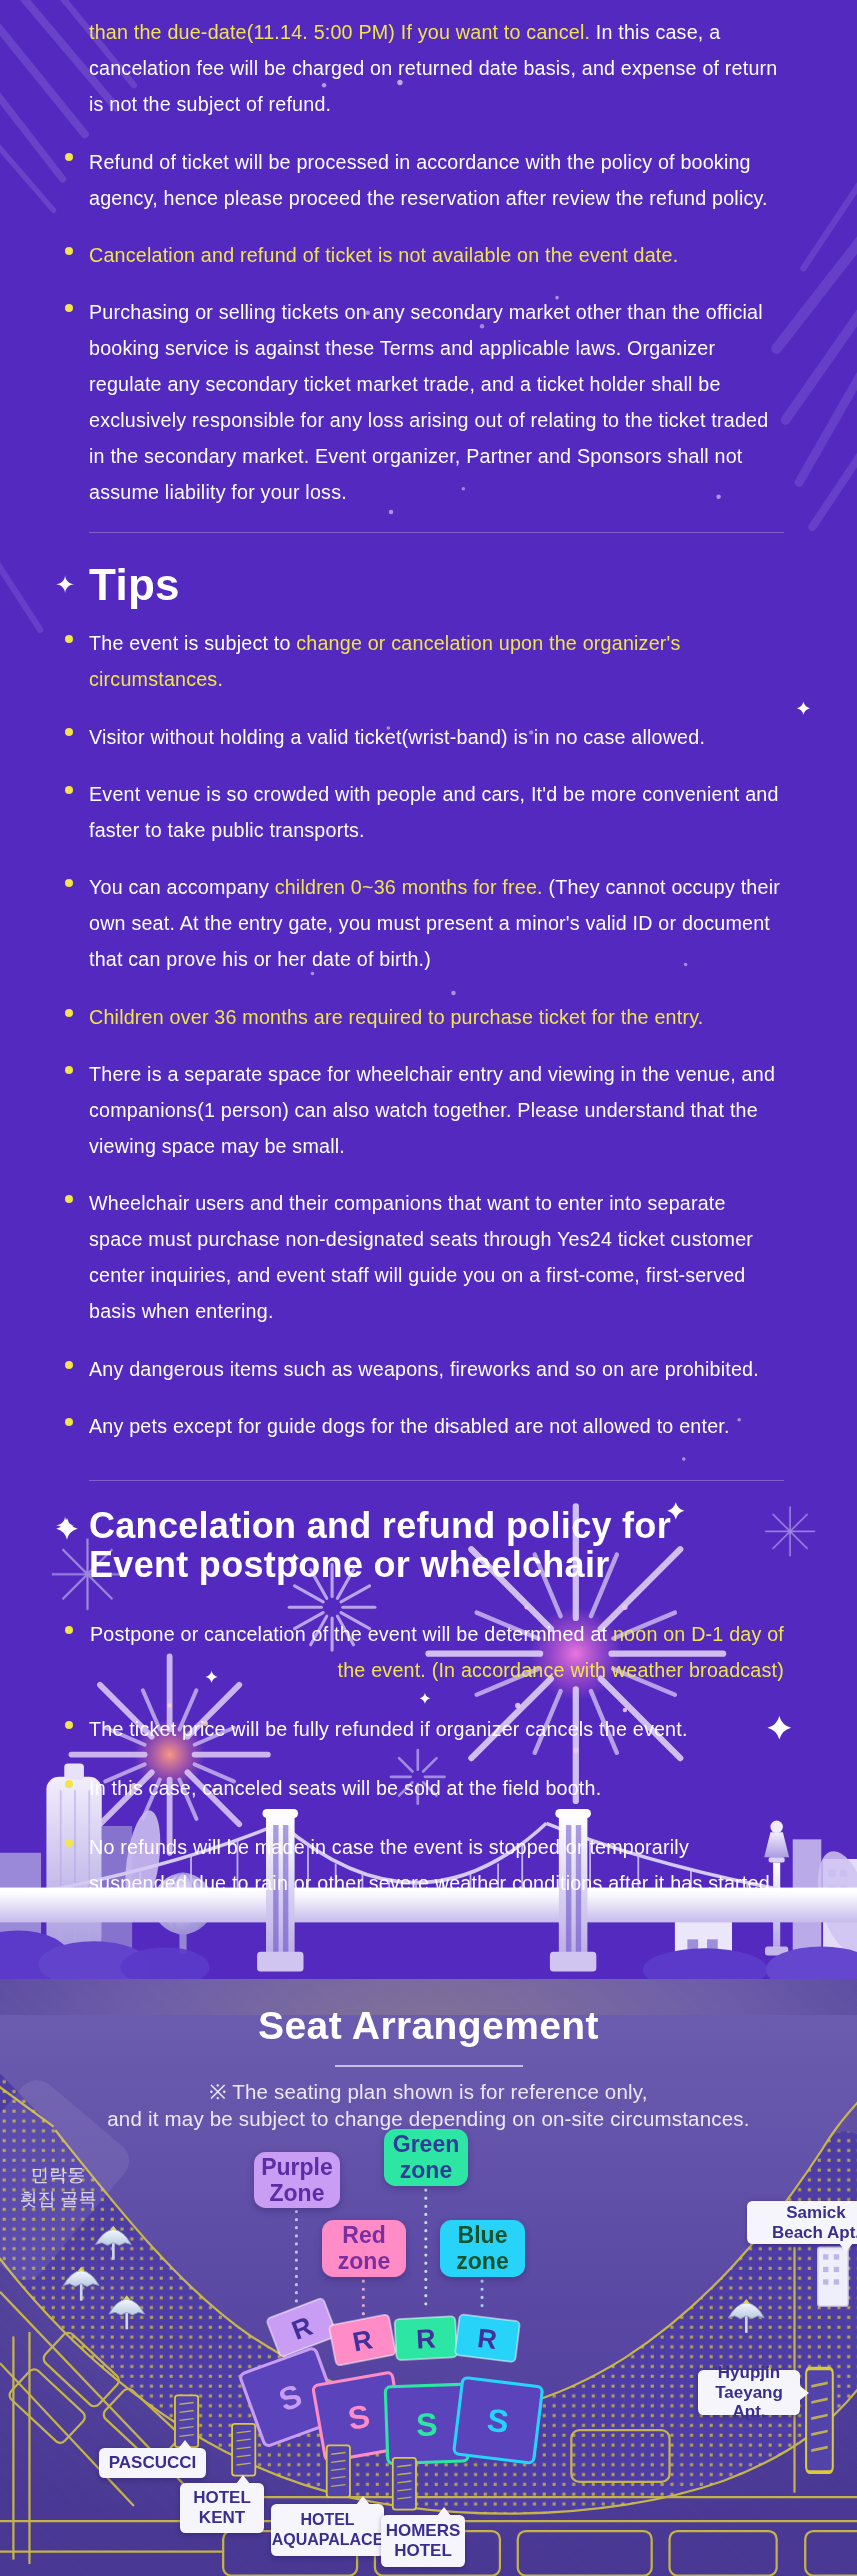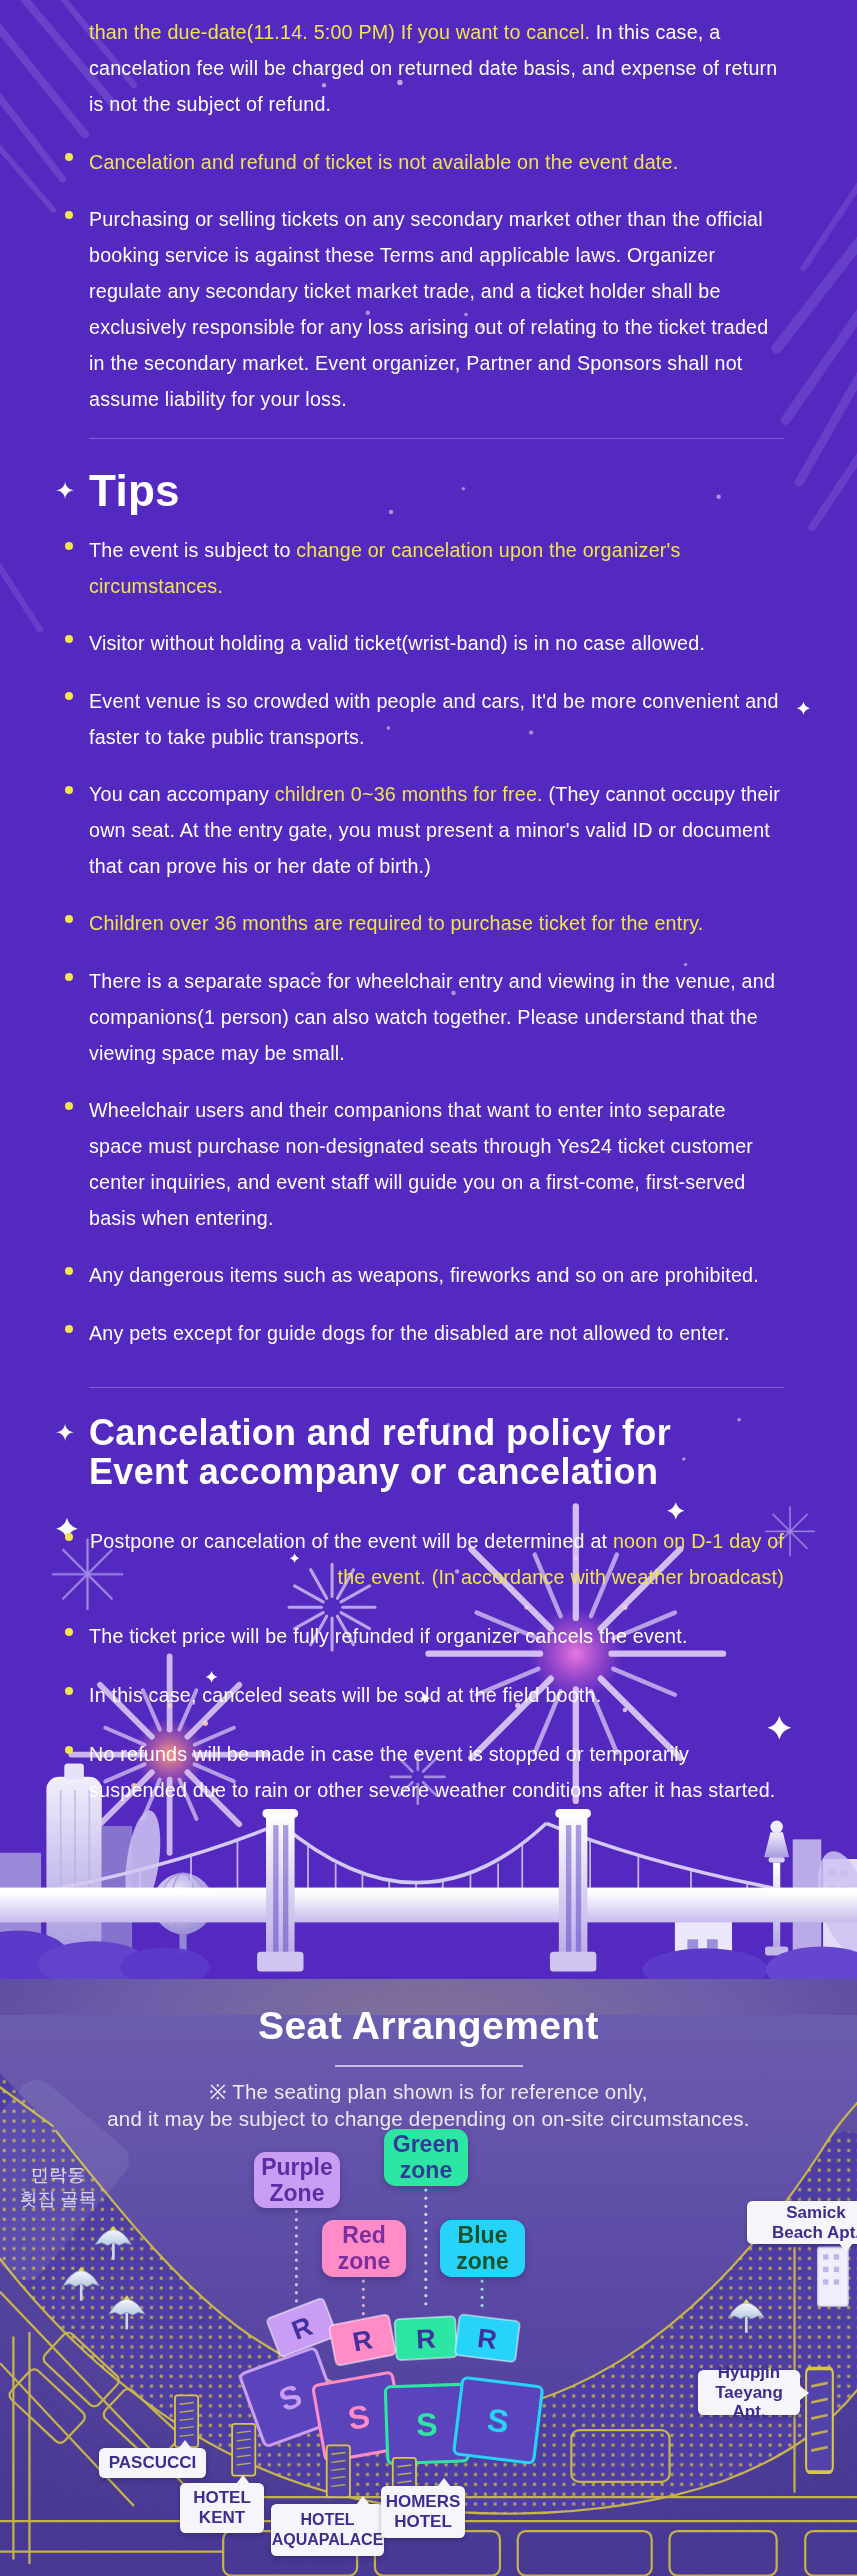--- a/index.html
+++ b/index.html
@@ -70,21 +70,21 @@
     box-shadow:0 1.8px 5.4px rgba(20,10,60,.3);}
   .lbl .tail{position:absolute;width:0;height:0;}
   .tail-up{top:-8px;right:14.3px;border-left:7.1px solid transparent;border-right:7.1px solid transparent;border-bottom:9px solid #f7f5fc;}
   .tail-down{bottom:-8px;right:12.5px;border-left:7.1px solid transparent;border-right:7.1px solid transparent;border-top:9px solid #f7f5fc;}
   .tail-right{left:100%;top:16px;border-top:7.1px solid transparent;border-bottom:7.1px solid transparent;border-left:9px solid #f7f5fc;}
   #lbl-samick {left:747px;top:222px;width:98px;height:43px;padding-left:20px;}
   #lbl-hyupjin{left:698px;top:391px;width:102px;height:45px;}
   #lbl-pascucci{left:99px;top:469px;width:107px;height:30px;}
   #lbl-kent   {left:180px;top:504px;width:84px;height:50px;}
   #lbl-aqua   {left:271px;top:525px;width:113px;height:52px;font-size:16px;}
-  #lbl-homers {left:381px;top:507px;width:84px;height:52px;}
+  #lbl-homers {left:381px;top:536px;width:84px;height:52px;}
   #street-label{position:absolute;left:9px;top:184px;width:98px;z-index:5;
     color:rgba(240,235,255,.85);font-size:18px;line-height:24px;text-align:center;font-weight:400;}
 </style>
 </head>
 <body>
 
 <svg id="bg-decor" width="857" height="1979" viewBox="0 0 960 2216">
   <defs>
     <radialGradient id="gPink" cx="50%" cy="50%" r="50%">
       <stop offset="0%" stop-color="#f07ae0" stop-opacity=".95"></stop>
@@ -357,20 +357,21 @@
     <ellipse cx="790" cy="2206" rx="70" ry="24" fill="#5b3ac9"></ellipse>
     <ellipse cx="920" cy="2206" rx="62" ry="26" fill="#6546cf"></ellipse>
   </g>
 </svg>
 
 <div id="top-col">
 
   <p class="cont body-txt"><span class="y">than the due-date(11.14. 5:00 PM) If you want to cancel.</span><span class="w"> In this case, a cancelation fee will be charged on returned date basis, and expense of return is not the subject of refund.</span></p>
 
   <ul class="blist body-txt">
+    <li><span class="w">Refund of ticket will be processed in accordance with the policy of booking agency, hence please proceed the reservation after review the refund policy.</span></li>
     <li><span class="y">Cancelation and refund of ticket is not available on the event date.</span></li>
     <li><span class="w">Purchasing or selling tickets on any secondary market other than the official booking service is against these Terms and applicable laws. Organizer regulate any secondary ticket market trade, and a ticket holder shall be exclusively responsible for any loss arising out of relating to the ticket traded in the secondary market. Event organizer, Partner and Sponsors shall not assume liability for your loss.</span></li>
   </ul>
 
   <div class="divider"></div>
 
   <div class="sec-head" id="tips-head">
     <span class="star">✦</span>
     <h2>Tips</h2>
   </div>
@@ -386,21 +387,21 @@
     <li><span class="w">Any dangerous items such as weapons, fireworks and so on are prohibited.</span></li>
     <li><span class="w">Any pets except for guide dogs for the disabled are not allowed to enter.</span></li>
   </ul>
 
   <div class="divider" id="div2"></div>
 
   <div class="sec-head" id="postpone-head">
     <span class="star">✦</span>
     <h2>
         <span style="display:block">Cancelation and refund policy for</span>
-        <span style="display:block">Event accompany or cancelation</span>
+        <span style="display:block">Event postpone or wheelchair</span>
       </h2>
   </div>
 
   <ul class="blist body-txt" id="postpone-list">
     <li><span class="w">Postpone or cancelation of the event will be determined at </span><span class="y">noon on D-1 day of the event. (In accordance with weather broadcast)</span></li>
     <li><span class="w">The ticket price will be fully refunded if organizer cancels the event.</span></li>
     <li><span class="w">In this case, canceled seats will be sold at the field booth.</span></li>
     <li><span class="w">No refunds will be made in case the event is stopped or temporarily suspended due to rain or other severe weather conditions after it has started.</span></li>
   </ul>
 </div>

